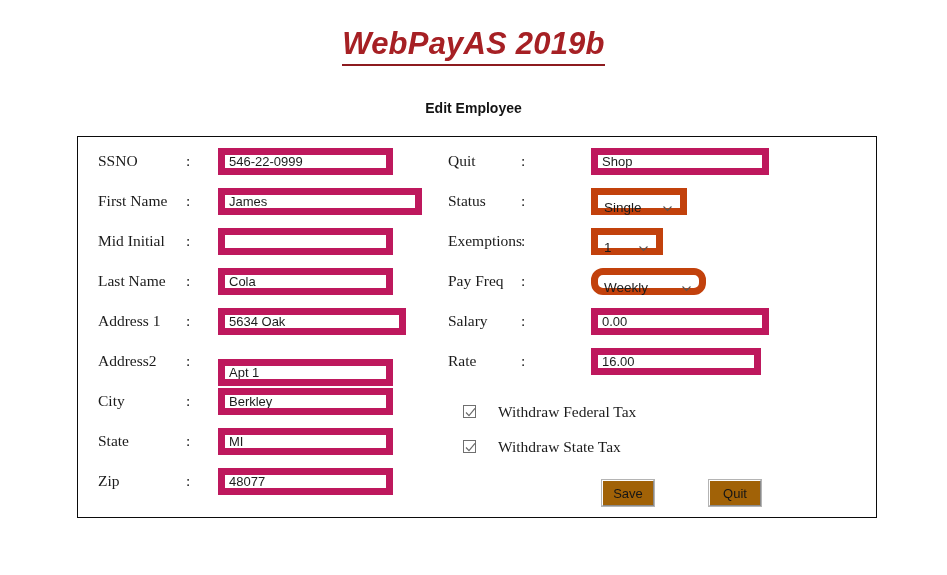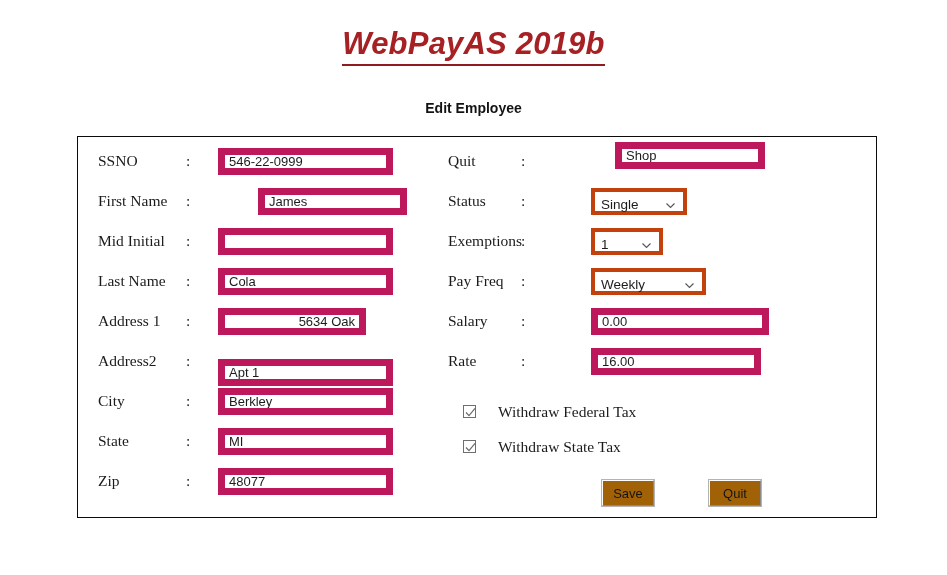--- a/index.html
+++ b/index.html
@@ -85,21 +85,21 @@
     color: #1c1c1c;
     padding: 0 4px;
     outline: none;
   }
 
   
   .select-box {
     position: absolute;
     height: 27px;
     box-sizing: border-box;
-    border: 4px solid #c2410c;
+    border: 7px solid #c2410c;
     background: #ffffff;
     font-family: "Liberation Sans", "DejaVu Sans", sans-serif;
     font-size: 13.5px;
     color: #1c1c1c;
     cursor: default;
   }
   .select-box .sel-value {
     position: absolute;
     left: 6px;
     top: 0;
@@ -165,47 +165,47 @@
 </div>
 <div id="page-subtitle">Edit Employee</div>
 
 <div id="form-panel">
   <div id="left-column">
       <div class="field-label" style="left: 20px; top: 10px;">SSNO</div>
       <div class="field-colon" style="left: 108px; top: 10px;">:</div>
       <input type="text" class="text-field" value="546-22-0999" style="left: 140px; top: 11px; width: 175px;">
       <div class="field-label" style="left: 20px; top: 50px;">First Name</div>
       <div class="field-colon" style="left: 108px; top: 50px;">:</div>
-      <input type="text" class="text-field" value="James" style="left: 140px; top: 51px; width: 149px; margin-left: 40px;">
+      <input type="text" class="text-field" value="James" style="left: 140px; top: 51px; width: 204px;">
       <div class="field-label" style="left: 20px; top: 90px;">Mid Initial</div>
       <div class="field-colon" style="left: 108px; top: 90px;">:</div>
       <input type="text" class="text-field" value="" style="left: 140px; top: 91px; width: 175px;">
       <div class="field-label" style="left: 20px; top: 130px;">Last Name</div>
       <div class="field-colon" style="left: 108px; top: 130px;">:</div>
       <input type="text" class="text-field" value="Cola" style="left: 140px; top: 131px; width: 175px;">
       <div class="field-label" style="left: 20px; top: 170px;">Address 1</div>
       <div class="field-colon" style="left: 108px; top: 170px;">:</div>
-      <input type="text" class="text-field" value="5634 Oak" style="left: 140px; top: 171px; width: 148px; text-align: right;">
+      <input type="text" class="text-field" value="5634 Oak" style="left: 140px; top: 171px; width: 188px;">
       <div class="field-label" style="left: 20px; top: 210px;">Address2</div>
       <div class="field-colon" style="left: 108px; top: 210px;">:</div>
       <input type="text" class="text-field" value="Apt 1" style="left: 140px; top: 222px; width: 175px;">
       <div class="field-label" style="left: 20px; top: 250px;">City</div>
       <div class="field-colon" style="left: 108px; top: 250px;">:</div>
       <input type="text" class="text-field" value="Berkley" style="left: 140px; top: 251px; width: 175px;">
       <div class="field-label" style="left: 20px; top: 290px;">State</div>
       <div class="field-colon" style="left: 108px; top: 290px;">:</div>
       <input type="text" class="text-field" value="MI" style="left: 140px; top: 291px; width: 175px;">
       <div class="field-label" style="left: 20px; top: 330px;">Zip</div>
       <div class="field-colon" style="left: 108px; top: 330px;">:</div>
       <input type="text" class="text-field" value="48077" style="left: 140px; top: 331px; width: 175px;">
     </div>
   <div id="right-column">
       <div class="field-label" style="left: 370px; top: 10px;">Quit</div>
       <div class="field-colon" style="left: 443px; top: 10px;">:</div>
-      <input type="text" class="text-field" value="Shop" style="left: 513px; top: 5px; width: 150px; margin-left: 24px;">
+      <input type="text" class="text-field" value="Shop" style="left: 513px; top: 11px; width: 178px;">
       <div class="field-label" style="left: 370px; top: 50px;">Status</div>
       <div class="field-colon" style="left: 443px; top: 50px;">:</div>
       <div class="select-box" style="left: 513px; top: 51px; width: 96px;">
         <span class="sel-value">Single</span>
         <span class="chev">
           <svg viewBox="0 0 11 11" width="11" height="11">
             <path d="M1.5 3.5 L5.5 7.5 L9.5 3.5" fill="none" stroke="#555" stroke-width="1.1"></path>
           </svg>
         </span>
       </div>
@@ -214,21 +214,21 @@
       <div class="select-box" style="left: 513px; top: 91px; width: 72px;">
         <span class="sel-value">1</span>
         <span class="chev">
           <svg viewBox="0 0 11 11" width="11" height="11">
             <path d="M1.5 3.5 L5.5 7.5 L9.5 3.5" fill="none" stroke="#555" stroke-width="1.1"></path>
           </svg>
         </span>
       </div>
       <div class="field-label" style="left: 370px; top: 130px;">Pay Freq</div>
       <div class="field-colon" style="left: 443px; top: 130px;">:</div>
-      <div class="select-box" style="left: 513px; top: 131px; width: 115px;">
+      <div class="select-box" style="left: 513px; top: 131px; width: 115px; border-radius: 12px;">
         <span class="sel-value">Weekly</span>
         <span class="chev">
           <svg viewBox="0 0 11 11" width="11" height="11">
             <path d="M1.5 3.5 L5.5 7.5 L9.5 3.5" fill="none" stroke="#555" stroke-width="1.1"></path>
           </svg>
         </span>
       </div>
       <div class="field-label" style="left: 370px; top: 170px;">Salary</div>
       <div class="field-colon" style="left: 443px; top: 170px;">:</div>
       <input type="text" class="text-field" value="0.00" style="left: 513px; top: 171px; width: 178px;">

